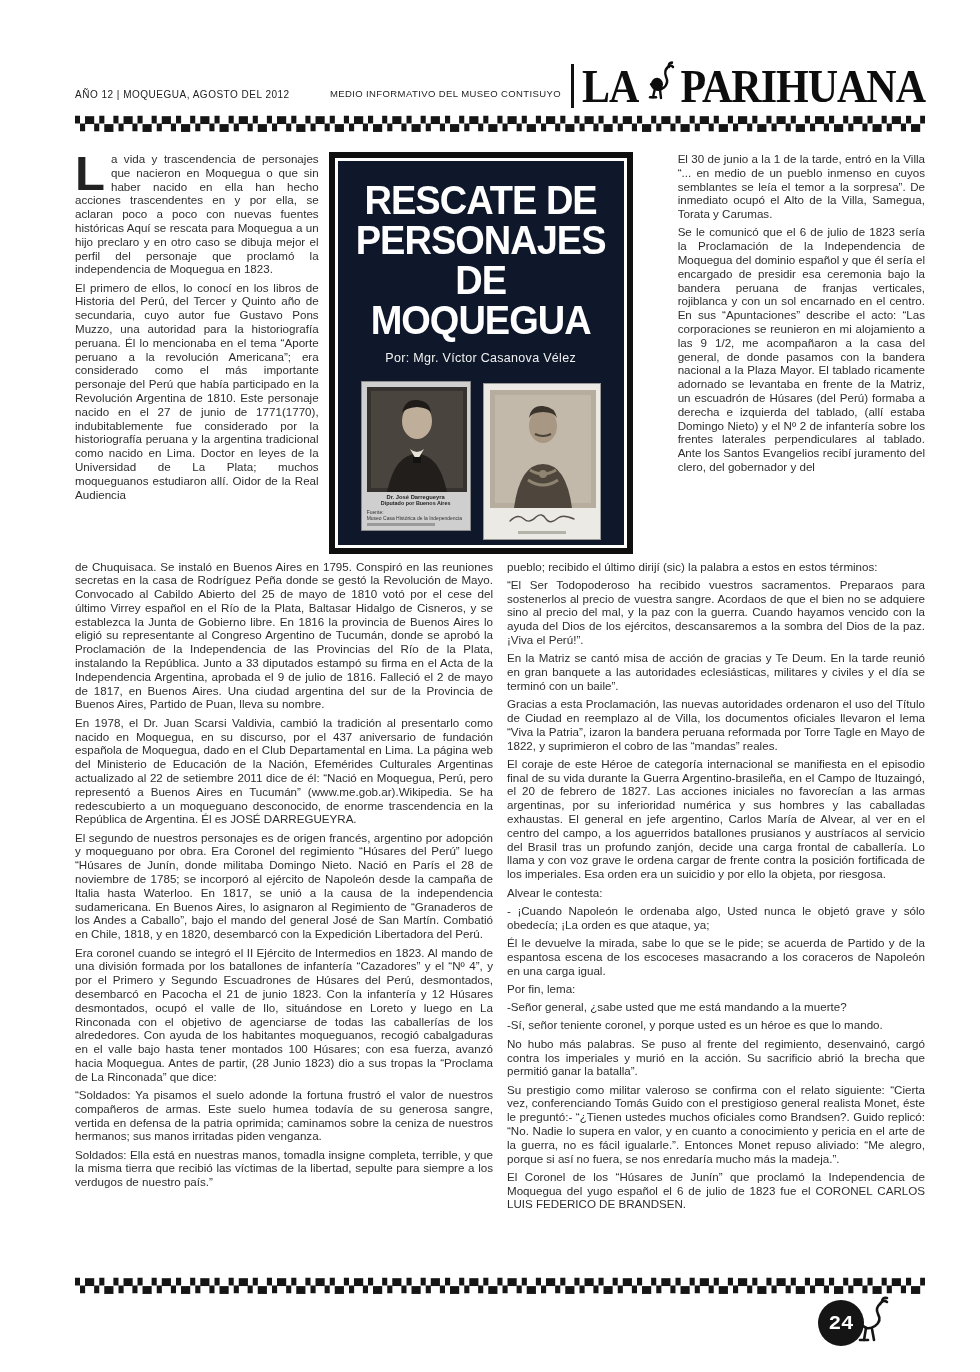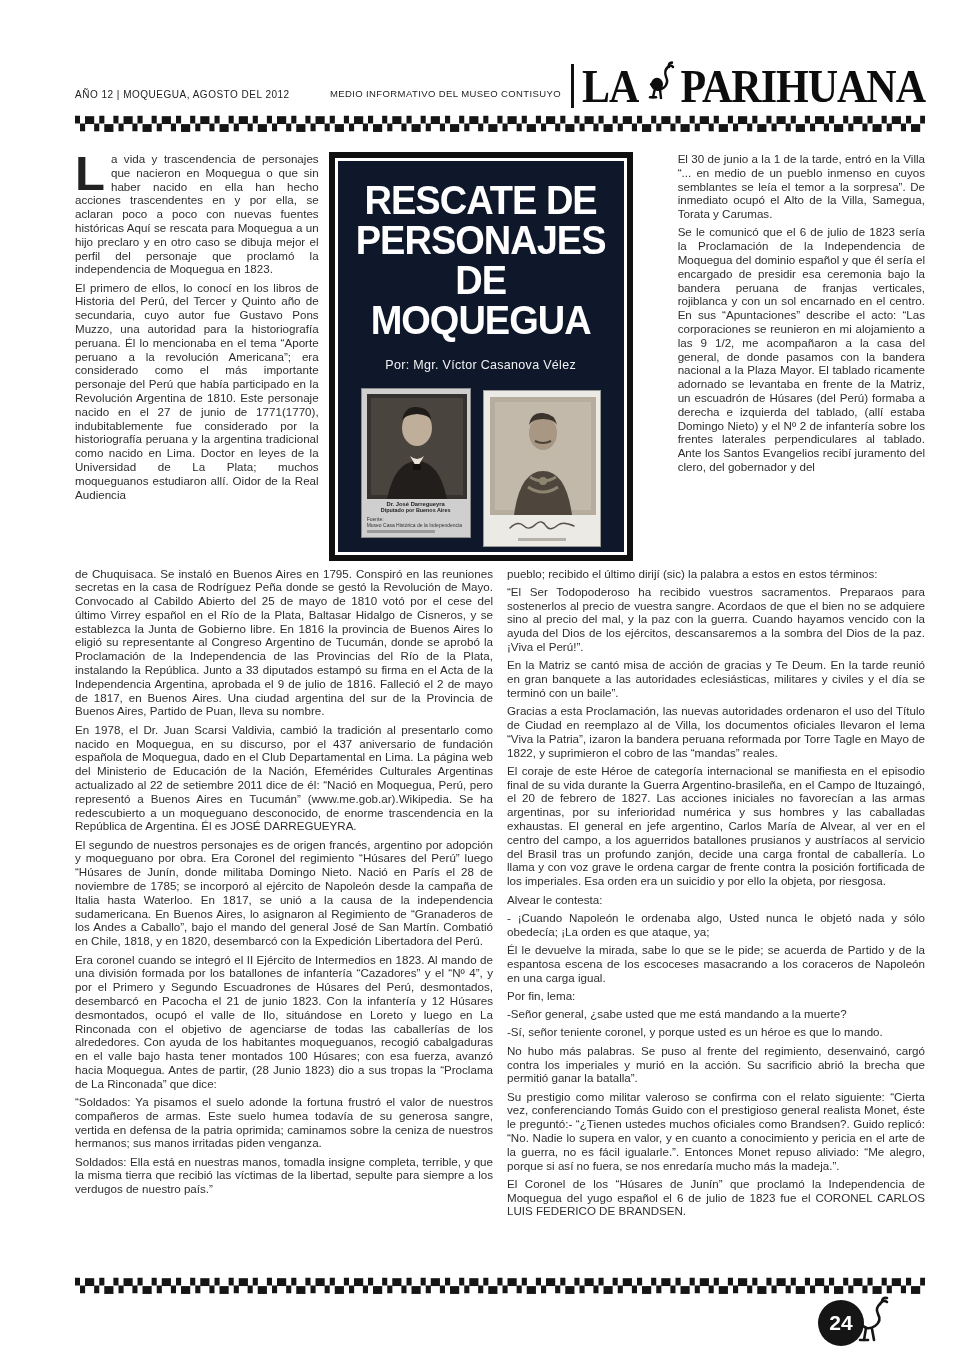--- a/index.html
+++ b/index.html
@@ -71,21 +71,21 @@
     padding:22px 12px 8px 12px;
     align-self:flex-start;
     text-align:center;
   }
   .feature-title div {
     color:#ffffff; font-weight:bold;
     font-size:38px; line-height:40px; letter-spacing:-1px;
     transform:scaleY(1.05);
   }
   .feature-byline {
-    color:#f2f2f2; font-size:12.5px; margin-top:18px; letter-spacing:.3px;
+    color:#f2f2f2; font-size:12.5px; margin-top:11px; letter-spacing:.3px;
   }
   .portraits {
     display:flex; justify-content:center; align-items:flex-start;
     gap:12px; margin-top:16px;
   }
   .portrait-frame-left {
     background:#cfcfcf; border:1px solid #8a8a8a;
     padding:5px 5px 4px 5px; width:110px;
   }
   .photo-left {
@@ -108,21 +108,21 @@
   
   .footer {
     position:absolute; top:1296px; right:72px;
     width:90px; height:58px;
   }
   .page-badge {
     position:absolute; left:0; top:4px;
     width:46px; height:46px; border-radius:50%;
     background:#151515; color:#ffffff;
     font-size:21px; font-weight:bold;
-    display:flex; align-items:center; justify-content:center;
+    display:flex; align-items:center; justify-content:center;font-family:Liberation Mono, monospace;
   }
   .footer .bird { position:absolute; left:36px; top:0; }
 </style>
 </head>
 <body>
 
 <div class="page">
 
   <div class="header">
     <div class="issue-line">AÑO 12 | MOQUEGUA, AGOSTO DEL 2012</div>
@@ -228,21 +228,21 @@
         <p>“Soldados: Ya pisamos el suelo adonde la fortuna frustró el valor de nuestros compañeros de armas. Este suelo humea todavía de su generosa sangre, vertida en defensa de la patria oprimida; caminamos sobre la ceniza de nuestros hermanos; sus manos irritadas piden venganza.</p>
         <p>Soldados: Ella está en nuestras manos, tomadla insigne completa, terrible, y que la misma tierra que recibió las víctimas de la libertad, sepulte para siempre a los verdugos de nuestro país.”</p>
       </div>
       <div class="col col-wide">
         <p>pueblo; recibido el último dirijí (sic) la palabra a estos en estos términos:</p>
         <p>“El Ser Todopoderoso ha recibido vuestros sacramentos. Preparaos para sostenerlos al precio de vuestra sangre. Acordaos de que el bien no se adquiere sino al precio del mal, y la paz con la guerra. Cuando hayamos vencido con la ayuda del Dios de los ejércitos, descansaremos a la sombra del Dios de la paz. ¡Viva el Perú!”.</p>
         <p>En la Matriz se cantó misa de acción de gracias y Te Deum. En la tarde reunió en gran banquete a las autoridades eclesiásticas, militares y civiles y el día se terminó con un baile”.</p>
         <p>Gracias a esta Proclamación, las nuevas autoridades ordenaron el uso del Título de Ciudad en reemplazo al de Villa, los documentos oficiales llevaron el lema “Viva la Patria”, izaron la bandera peruana reformada por Torre Tagle en Mayo de 1822, y suprimieron el cobro de las “mandas” reales.</p>
         <p>El coraje de este Héroe de categoría internacional se manifiesta en el episodio final de su vida durante la Guerra Argentino-brasileña, en el Campo de Ituzaingó, el 20 de febrero de 1827. Las acciones iniciales no favorecían a las armas argentinas, por su inferioridad numérica y sus hombres y las caballadas exhaustas. El general en jefe argentino, Carlos María de Alvear, al ver en el centro del campo, a los aguerridos batallones prusianos y austríacos al servicio del Brasil tras un profundo zanjón, decide una carga frontal de caballería. Lo llama y con voz grave le ordena cargar de frente contra la posición fortificada de los imperiales. Esa orden era un suicidio y por ello la objeta, por riesgosa.</p>
         <p>Alvear le contesta:</p>
-        <p>- ¡Cuando Napoleón le ordenaba algo, Usted nunca le objetó nada y sólo obedecía; ¡La orden es que ataque, ya;</p>
+        <p>- ¡Cuando Napoleón le ordenaba algo, Usted nunca le objetó grave y sólo obedecía; ¡La orden es que ataque, ya;</p>
         <p>Él le devuelve la mirada, sabe lo que se le pide; se acuerda de Partido y de la espantosa escena de los escoceses masacrando a los coraceros de Napoleón en una carga igual.</p>
         <p>Por fin, lema:</p>
         <p>-Señor general, ¿sabe usted que me está mandando a la muerte?</p>
         <p>-Sí, señor teniente coronel, y porque usted es un héroe es que lo mando.</p>
         <p>No hubo más palabras. Se puso al frente del regimiento, desenvainó, cargó contra los imperiales y murió en la acción. Su sacrificio abrió la brecha que permitió ganar la batalla”.</p>
         <p>Su prestigio como militar valeroso se confirma con el relato siguiente: “Cierta vez, conferenciando Tomás Guido con el prestigioso general realista Monet, éste le preguntó:- “¿Tienen ustedes muchos oficiales como Brandsen?. Guido replicó: “No. Nadie lo supera en valor, y en cuanto a conocimiento y pericia en el arte de la guerra, no es fácil igualarle.”. Entonces Monet repuso aliviado: “Me alegro, porque si así no fuera, se nos enredaría mucho más la madeja.”.</p>
         <p>El Coronel de los “Húsares de Junín” que proclamó la Independencia de Moquegua del yugo español el 6 de julio de 1823 fue el CORONEL CARLOS LUIS FEDERICO DE BRANDSEN.</p>
       </div>
     </div>
   </div>

